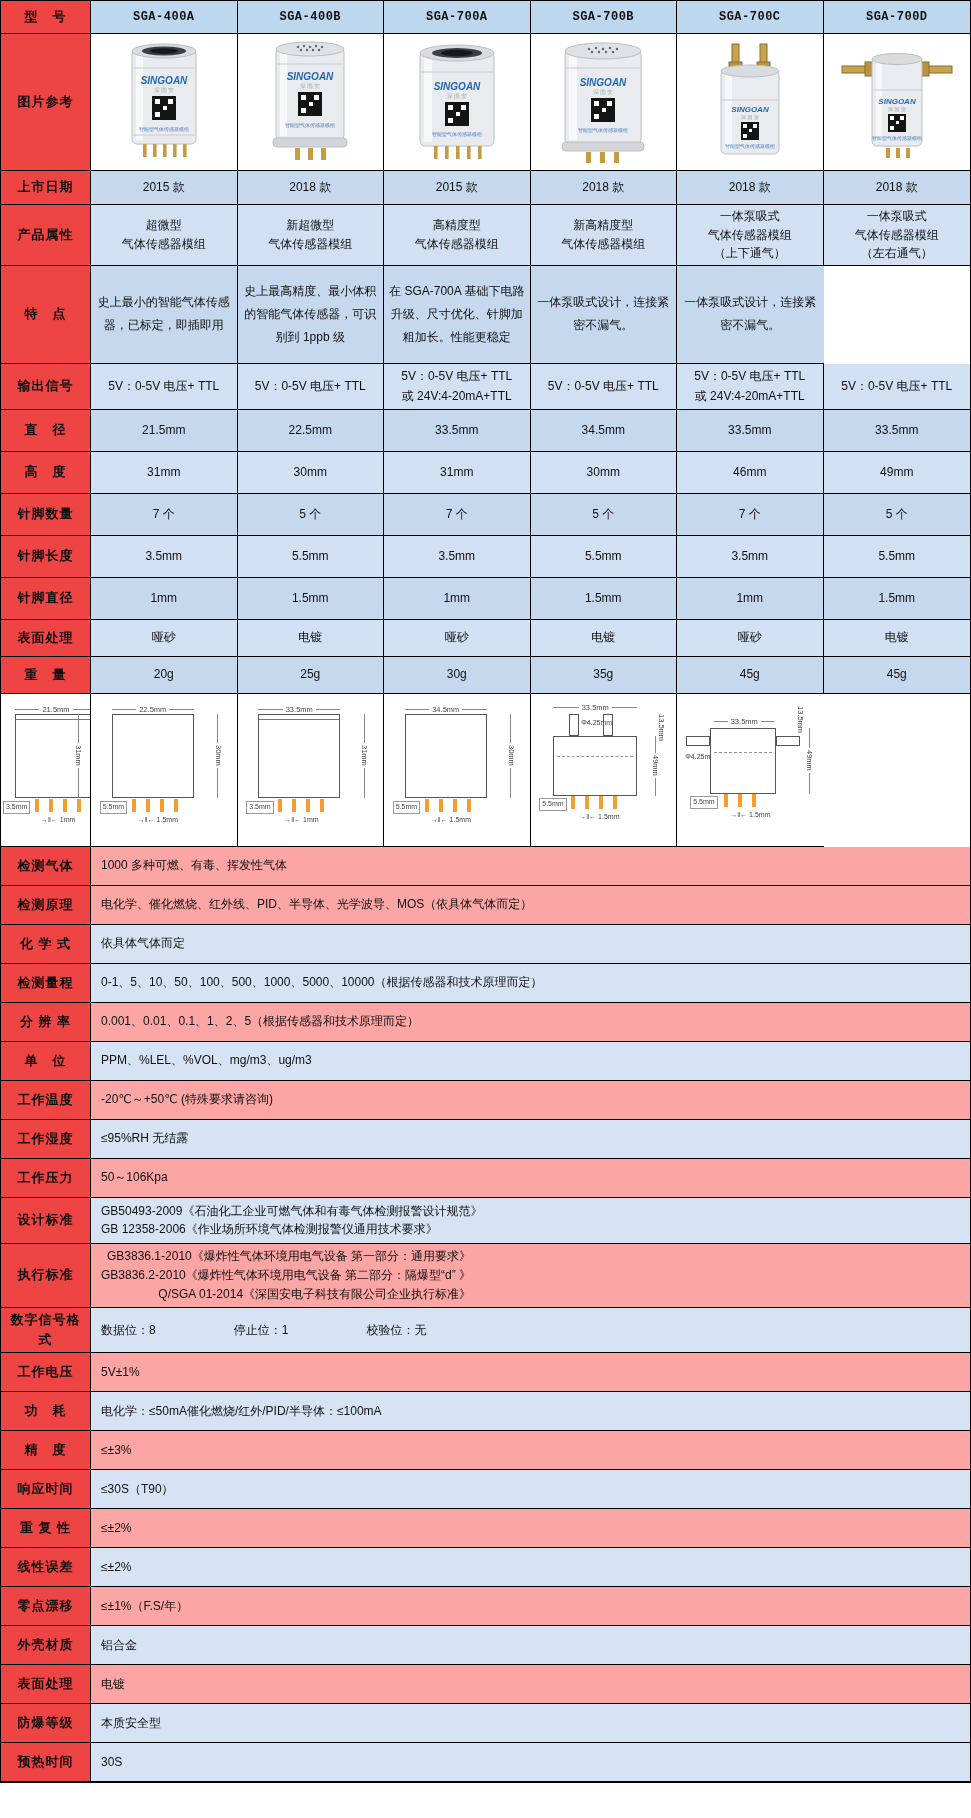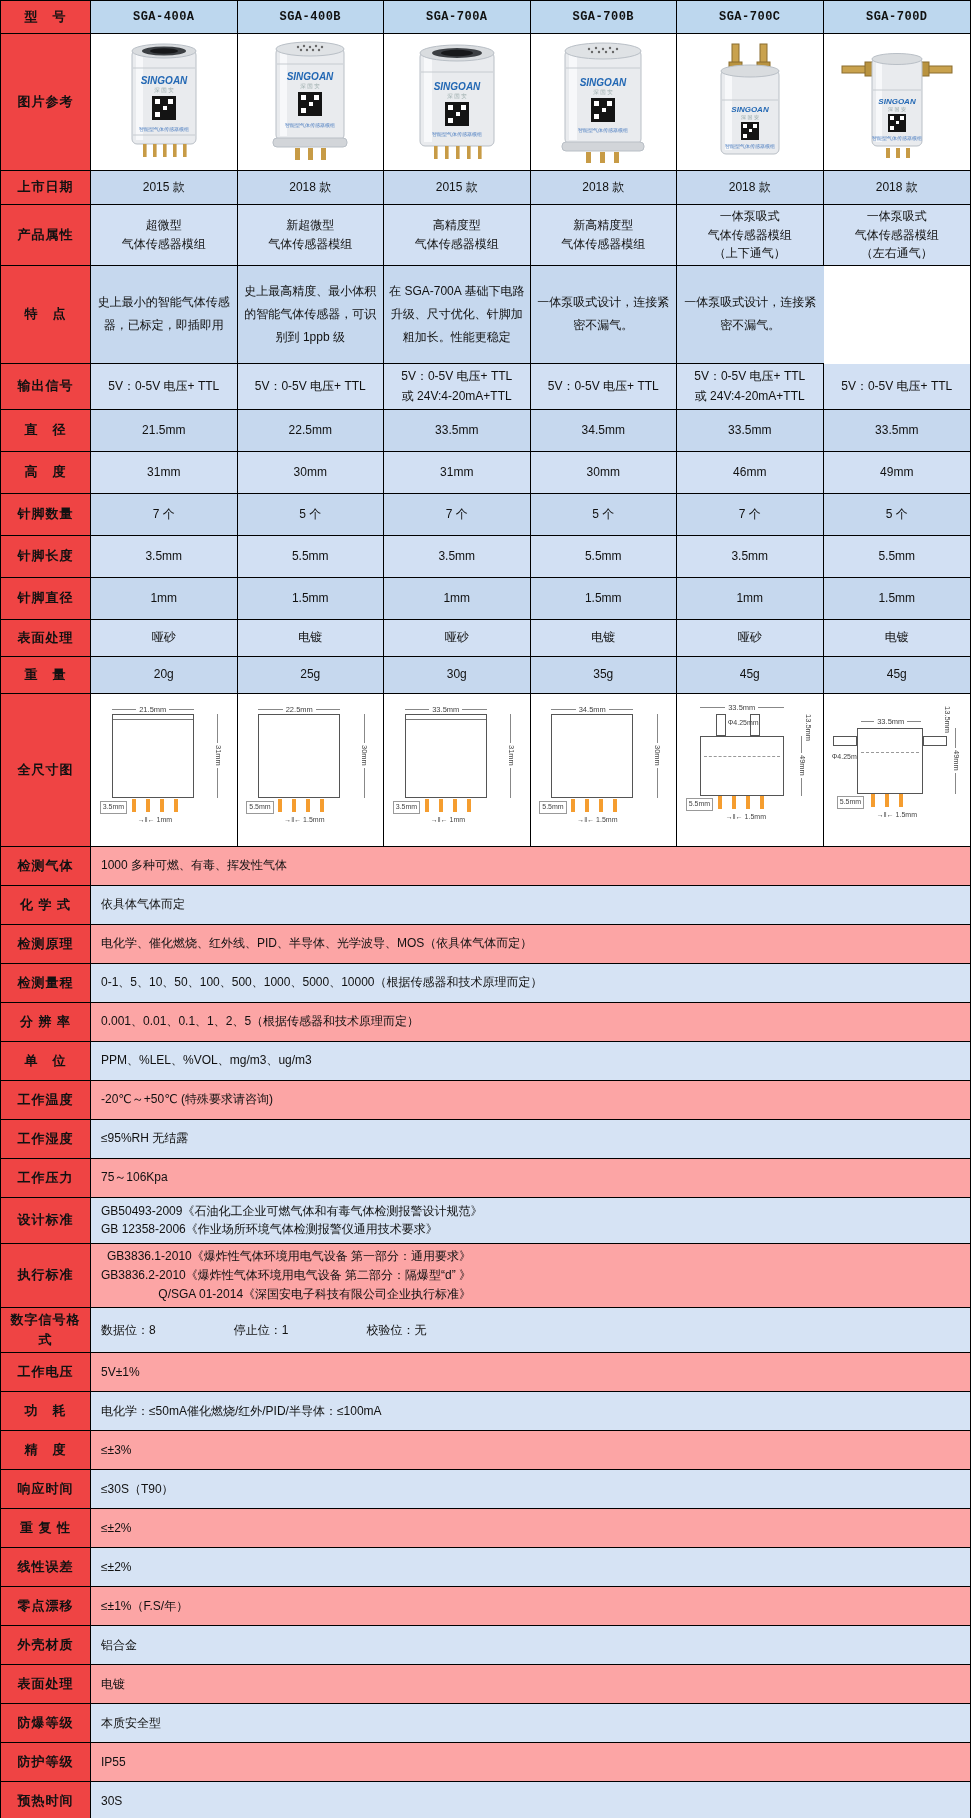--- a/index.html
+++ b/index.html
@@ -368,21 +368,20 @@
     <div class="c lc">重　量</div>
     <div class="c bgA">20g</div>
     <div class="c bgA">25g</div>
     <div class="c bgA">30g</div>
     <div class="c bgA">35g</div>
     <div class="c bgA">45g</div>
     <div class="c bgA">45g</div>
   </div>
 
   <div class="row r-diag">
-    <div class="c lc">全尺寸图</div>
 
     <div class="c ph">
       <div class="dg dgA">
         <div class="dim-top">
             <span>21.5mm</span>
           </div>
         <div class="dg-body topline"></div>
         <div class="dim-side">
             <span>31mm</span>
           </div>
@@ -480,28 +479,28 @@
         <div class="pindia"><span>1.5mm</span></div>
       </div>
     </div>
   </div>
 
   <div class="sr">
     <div class="c lc">检测气体</div>
     <div class="c vc vA">1000 多种可燃、有毒、挥发性气体</div>
   </div>
   <div class="sr">
+    <div class="c lc">检测原理</div>
+    <div class="c vc vA">电化学、催化燃烧、红外线、PID、半导体、光学波导、MOS（依具体气体而定）</div>
+  </div>
+  <div class="sr">
     <div class="c lc">化 学 式</div>
     <div class="c vc vB">依具体气体而定</div>
   </div>
   <div class="sr">
-    <div class="c lc">检测原理</div>
-    <div class="c vc vA">电化学、催化燃烧、红外线、PID、半导体、光学波导、MOS（依具体气体而定）</div>
-  </div>
-  <div class="sr">
     <div class="c lc">检测量程</div>
     <div class="c vc vB">0-1、5、10、50、100、500、1000、5000、10000（根据传感器和技术原理而定）</div>
   </div>
   <div class="sr">
     <div class="c lc">分 辨 率</div>
     <div class="c vc vA">0.001、0.01、0.1、1、2、5（根据传感器和技术原理而定）</div>
   </div>
   <div class="sr">
     <div class="c lc">单　位</div>
     <div class="c vc vB">PPM、%LEL、%VOL、mg/m3、ug/m3</div>
@@ -509,21 +508,21 @@
   <div class="sr">
     <div class="c lc">工作温度</div>
     <div class="c vc vA">-20℃～+50℃ (特殊要求请咨询)</div>
   </div>
   <div class="sr">
     <div class="c lc">工作湿度</div>
     <div class="c vc vB">≤95%RH 无结露</div>
   </div>
   <div class="sr">
     <div class="c lc">工作压力</div>
-    <div class="c vc vA">75～106Kpa</div>
+    <div class="c vc vA">50～106Kpa</div>
   </div>
   <div class="sr h2">
     <div class="c lc">设计标准</div>
     <div class="c vc vB pre">GB50493-2009《石油化工企业可燃气体和有毒气体检测报警设计规范》
 GB 12358-2006《作业场所环境气体检测报警仪通用技术要求》</div>
   </div>
   <div class="sr h3">
     <div class="c lc">执行标准</div>
     <div class="c vc vA pre">GB3836.1-2010《爆炸性气体环境用电气设备 第一部分：通用要求》
 GB3836.2-2010《爆炸性气体环境用电气设备 第二部分：隔爆型“d”  》
@@ -578,21 +577,17 @@
   </div>
   <div class="sr">
     <div class="c lc">表面处理</div>
     <div class="c vc vA">电镀</div>
   </div>
   <div class="sr">
     <div class="c lc">防爆等级</div>
     <div class="c vc vB">本质安全型</div>
   </div>
   <div class="sr">
-    <div class="c lc">防护等级</div>
-    <div class="c vc vA">IP55</div>
-  </div>
-  <div class="sr">
     <div class="c lc">预热时间</div>
     <div class="c vc vB">30S</div>
   </div>
 
 </div>
 
 </body></html>

